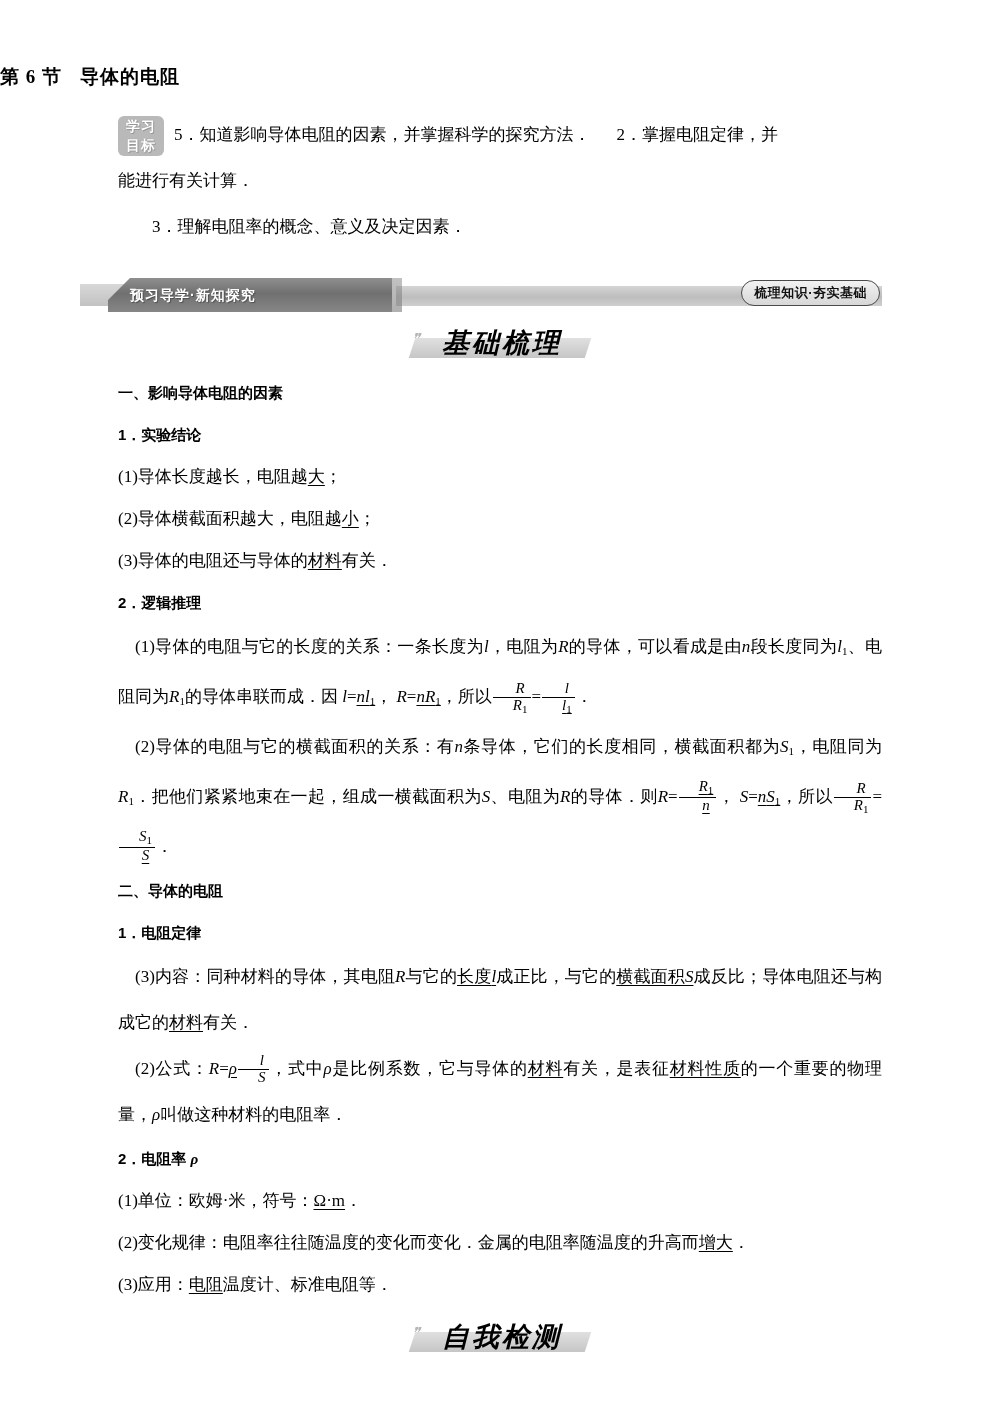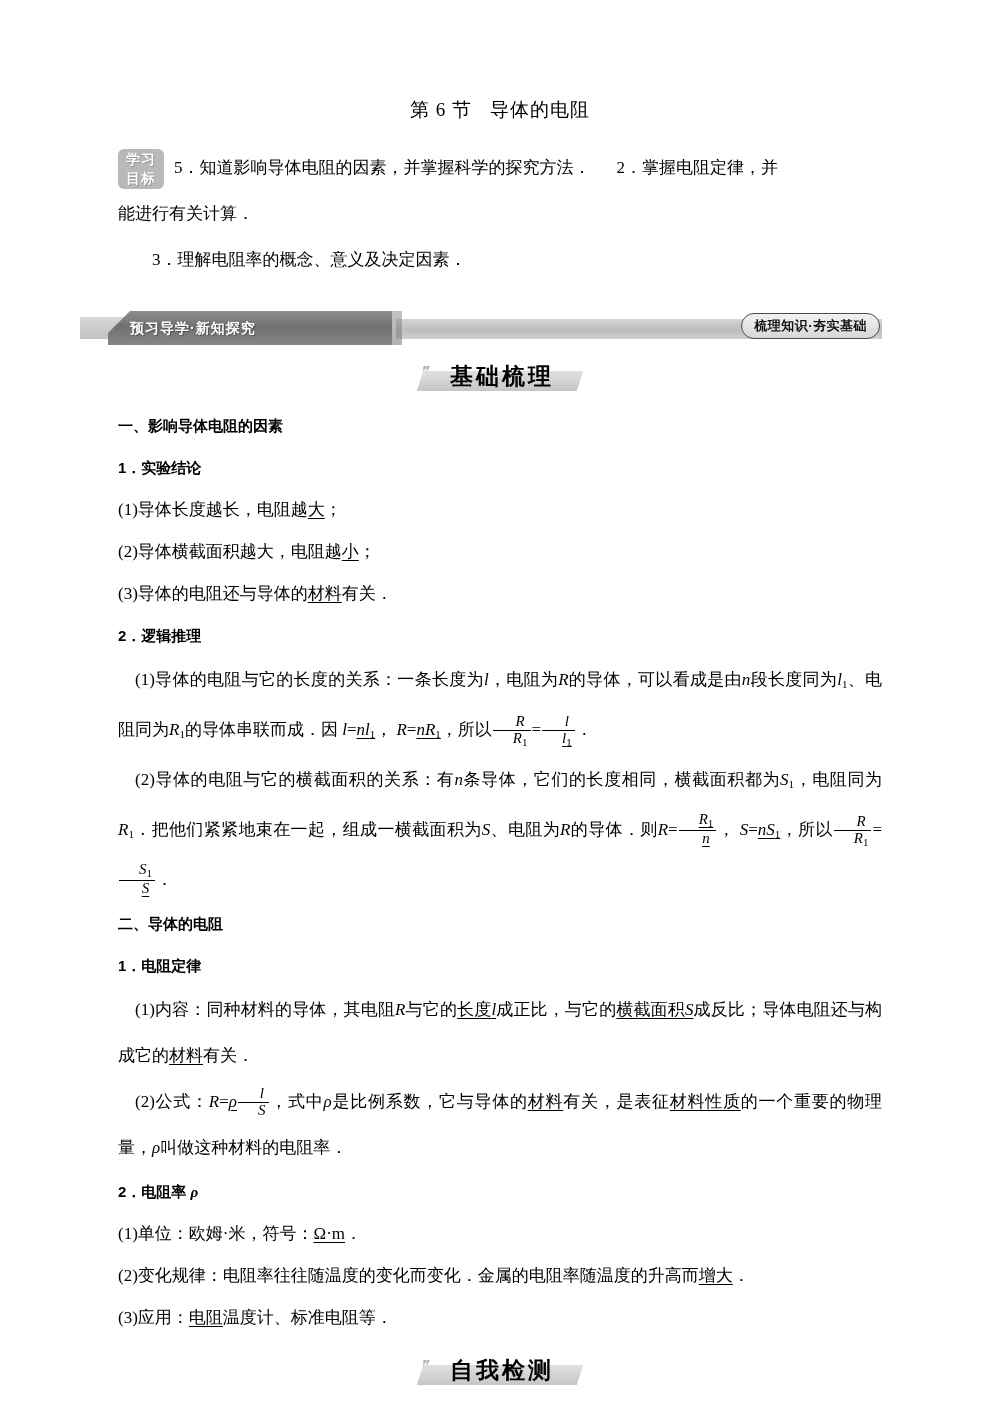--- a/index.html
+++ b/index.html
@@ -18,25 +18,25 @@
   .page {
     position: absolute;
     left: 0; top: 0;
     width: 1000px;
     height: 1414px;
     padding: 0;
   }
 
   
   .doc-title {
-    text-align: center;
+    text-align: left;
     font-size: 19px;
-    font-weight: 400;
+    font-weight: 700;
     letter-spacing: 1px;
-    margin-top: 97px;
+    margin-top: 64px;
     font-family: "Liberation Serif", "DejaVu Serif", serif;
   }
   .doc-title .sep { display:inline-block; width: 18px; }
 
   
   .objectives {
     margin: 22px 118px 0 118px;
     position: relative;
   }
   .obj-badge {
@@ -145,25 +145,26 @@
   .subhead-band {
     position: absolute;
     left: 0; top: 12px;
     width: 100%; height: 20px;
     background: linear-gradient(to bottom, #e0e0e0, #c6c6c6);
     transform: skewX(-18deg);
   }
   .subhead-txt {
     position: relative;
     font-family: "Liberation Sans", "DejaVu Sans", sans-serif;
-    font-size: 23px;
+    font-size: 27px;
     font-weight: 700;
     letter-spacing: 3px;
     line-height: 34px;
     color: #000;
+    font-style: italic;
   }
   .subhead-deco {
     position: absolute;
     left: -6px; top: 4px;
     width: 22px; height: 18px;
     color: #b5b5b5;
     font-size: 15px;
     line-height: 18px;
     transform: skewX(-18deg);
   }
@@ -261,21 +262,21 @@
 
     <div class="p flow indent">
       <span>(2)导体的电阻与它的横截面积的关系：有</span><i class="var">n</i><span>条导体，它们的长度相同，横截面积都为</span><i class="var">S</i><span class="sub">1</span><span>，电阻同为</span><i class="var">R</i><span class="sub">1</span><span>．把他们紧紧地束在一起，组成一横截面积为</span><i class="var">S</i><span>、电阻为</span><i class="var">R</i><span>的导体．则</span><i class="var">R</i>=<span class="frac"><span class="num"><u class="ans"><i class="var">R</i><span class="sub">1</span></u></span><span class="den"><u class="ans"><i class="var">n</i></u></span></span>，
       <i class="var">S</i>=<u class="ans"><i class="var">n</i><i class="var">S</i><span class="sub">1</span></u>，<span>所以</span><span class="frac"><span class="num"><i class="var">R</i></span><span class="den"><i class="var">R</i><span class="sub">1</span></span></span>=<span class="frac"><span class="num"><i class="var">S</i><span class="sub">1</span></span><span class="den"><u class="ans"><i class="var">S</i></u></span></span><span>．</span>
     </div>
 
     <div class="h-cn">二、导体的电阻</div>
     <div class="h-cn">1．电阻定律</div>
 
     <div class="p flow indent">
-      <span>(1)内容：同种材料的导体，其电阻</span><i class="var">R</i><span>与它的</span><u class="ans"><span>长度</span><i class="var">l</i></u><span>成正比，与它的</span><u class="ans"><span>横截面积</span><i class="var">S</i></u><span>成反比；导体电阻还与构成它的</span><u class="ans">材料</u><span>有关．</span>
+      <span>(3)内容：同种材料的导体，其电阻</span><i class="var">R</i><span>与它的</span><u class="ans"><span>长度</span><i class="var">l</i></u><span>成正比，与它的</span><u class="ans"><span>横截面积</span><i class="var">S</i></u><span>成反比；导体电阻还与构成它的</span><u class="ans">材料</u><span>有关．</span>
     </div>
 
     <div class="p flow indent">
       <span>(2)公式：</span><i class="var">R</i>=<u class="ans"><i class="var">ρ</i><span class="frac"><span class="num"><i class="var">l</i></span><span class="den"><i class="var">S</i></span></span></u><span>，式中</span><i class="var">ρ</i><span>是比例系数，它与导体的</span><u class="ans">材料</u><span>有关，是表征</span><u class="ans">材料性质</u><span>的一个重要的物理量，</span><i class="var">ρ</i><span>叫做这种材料的电阻率．</span>
     </div>
 
     <div class="h-cn">
       <span>2．电阻率</span> <i class="var">ρ</i>
     </div>
 

